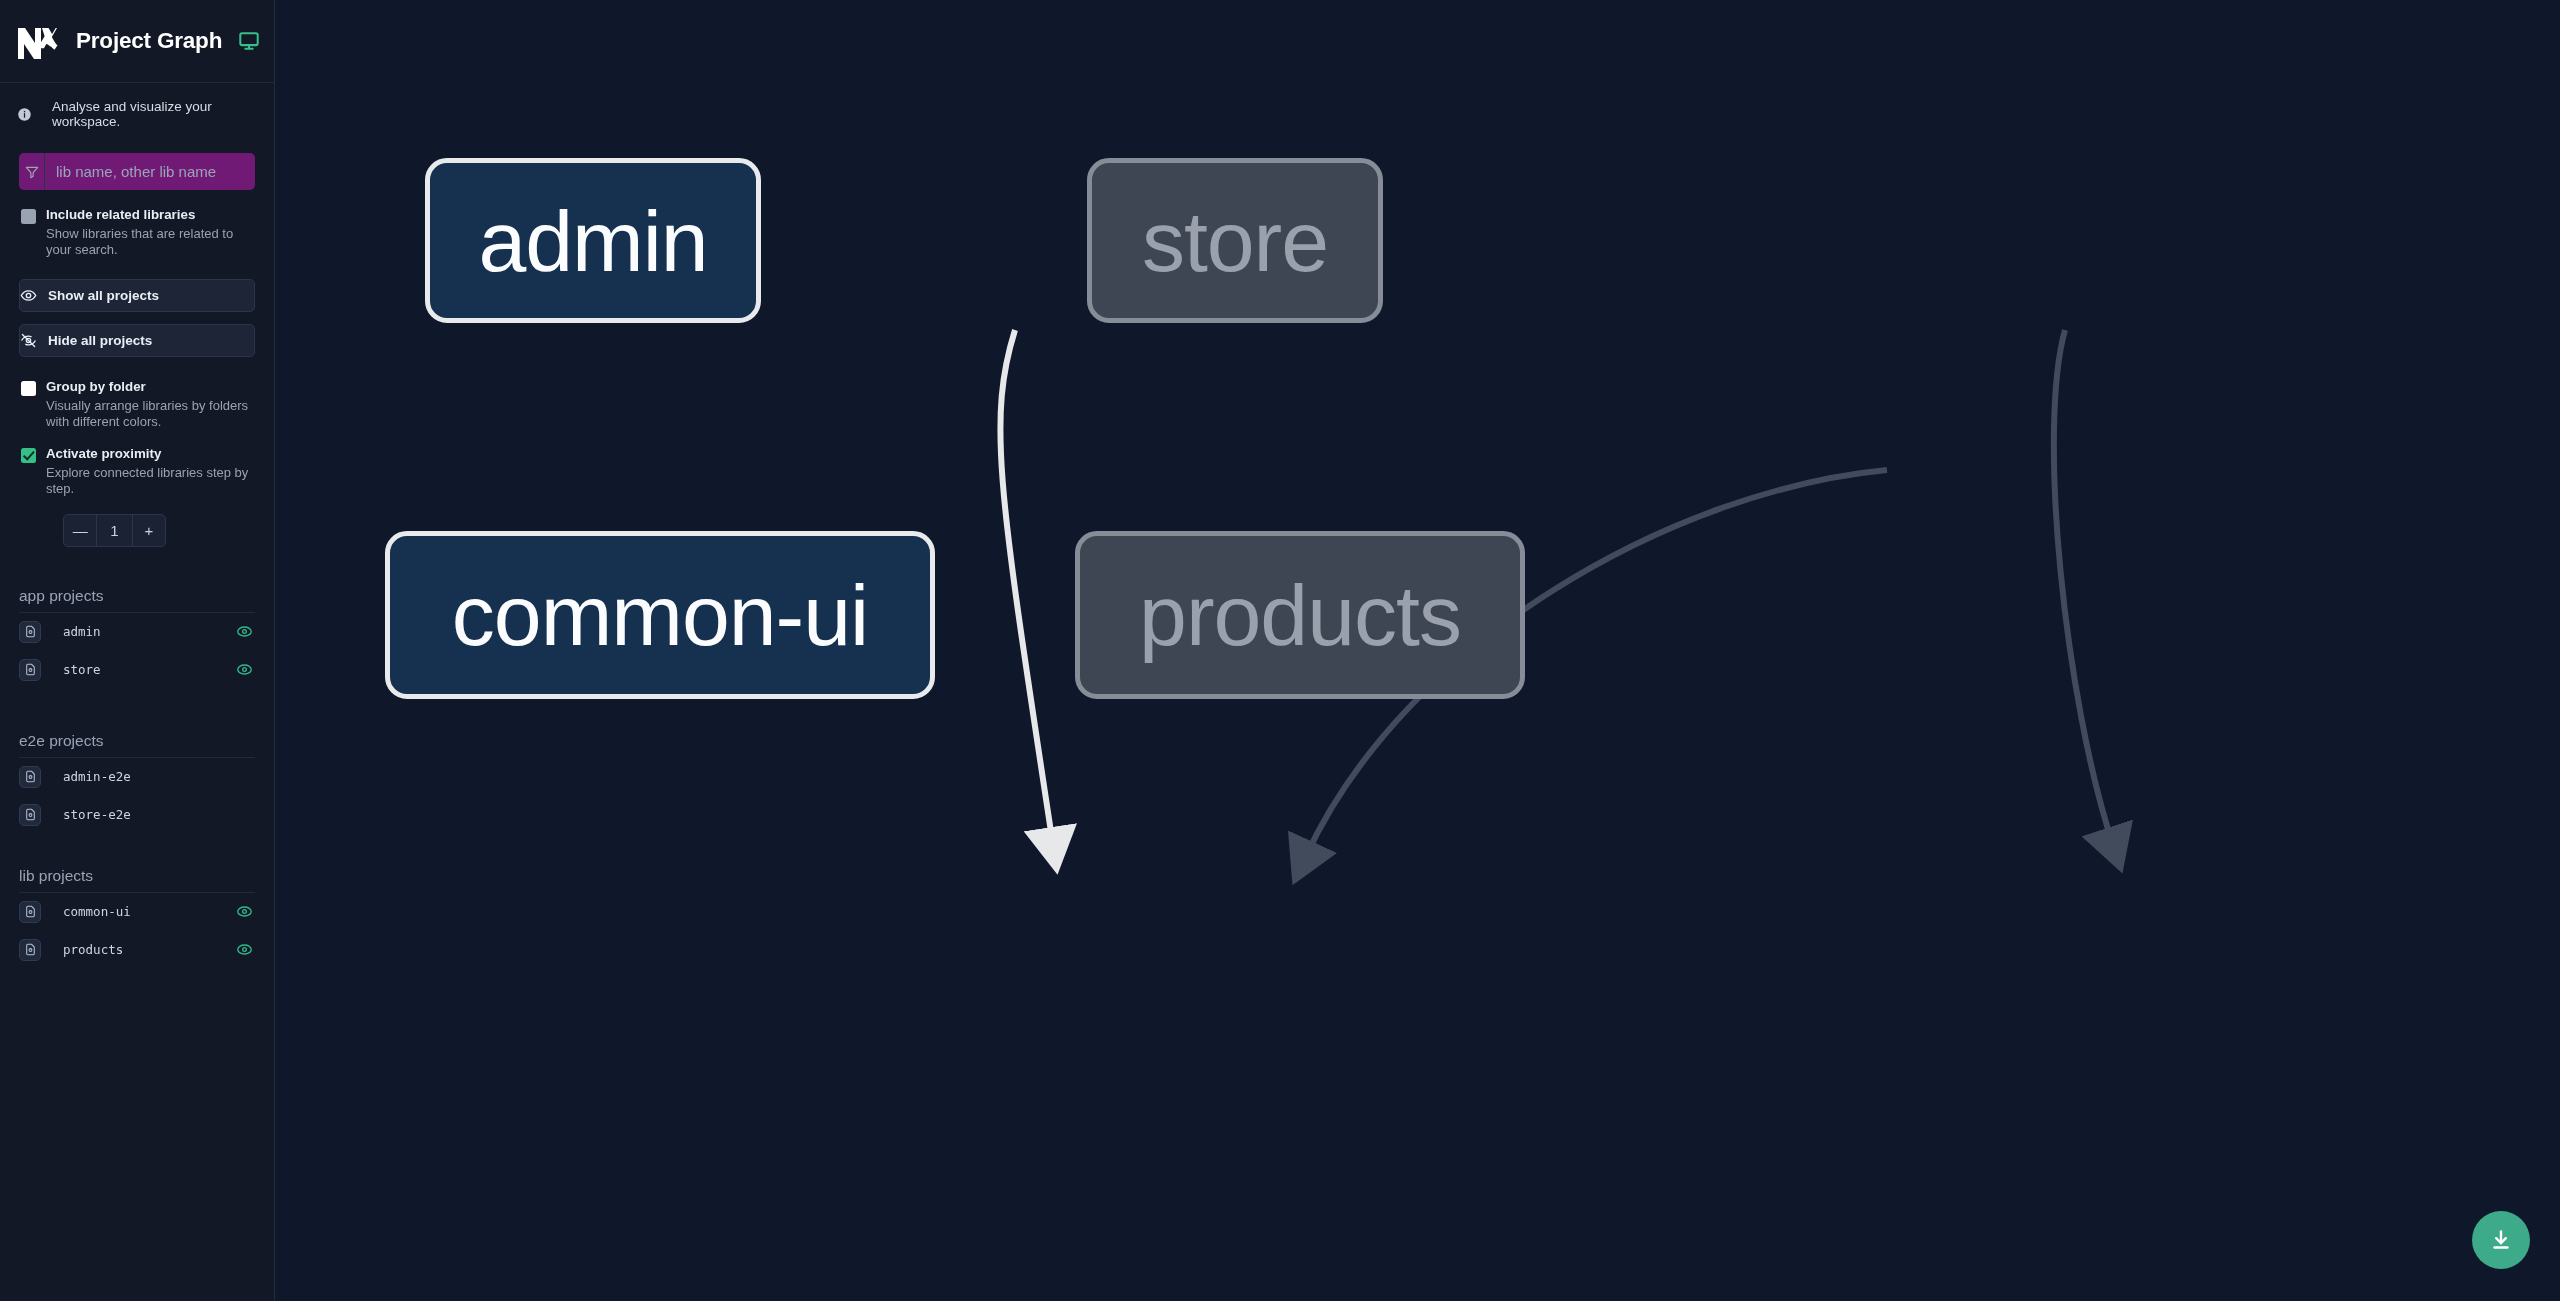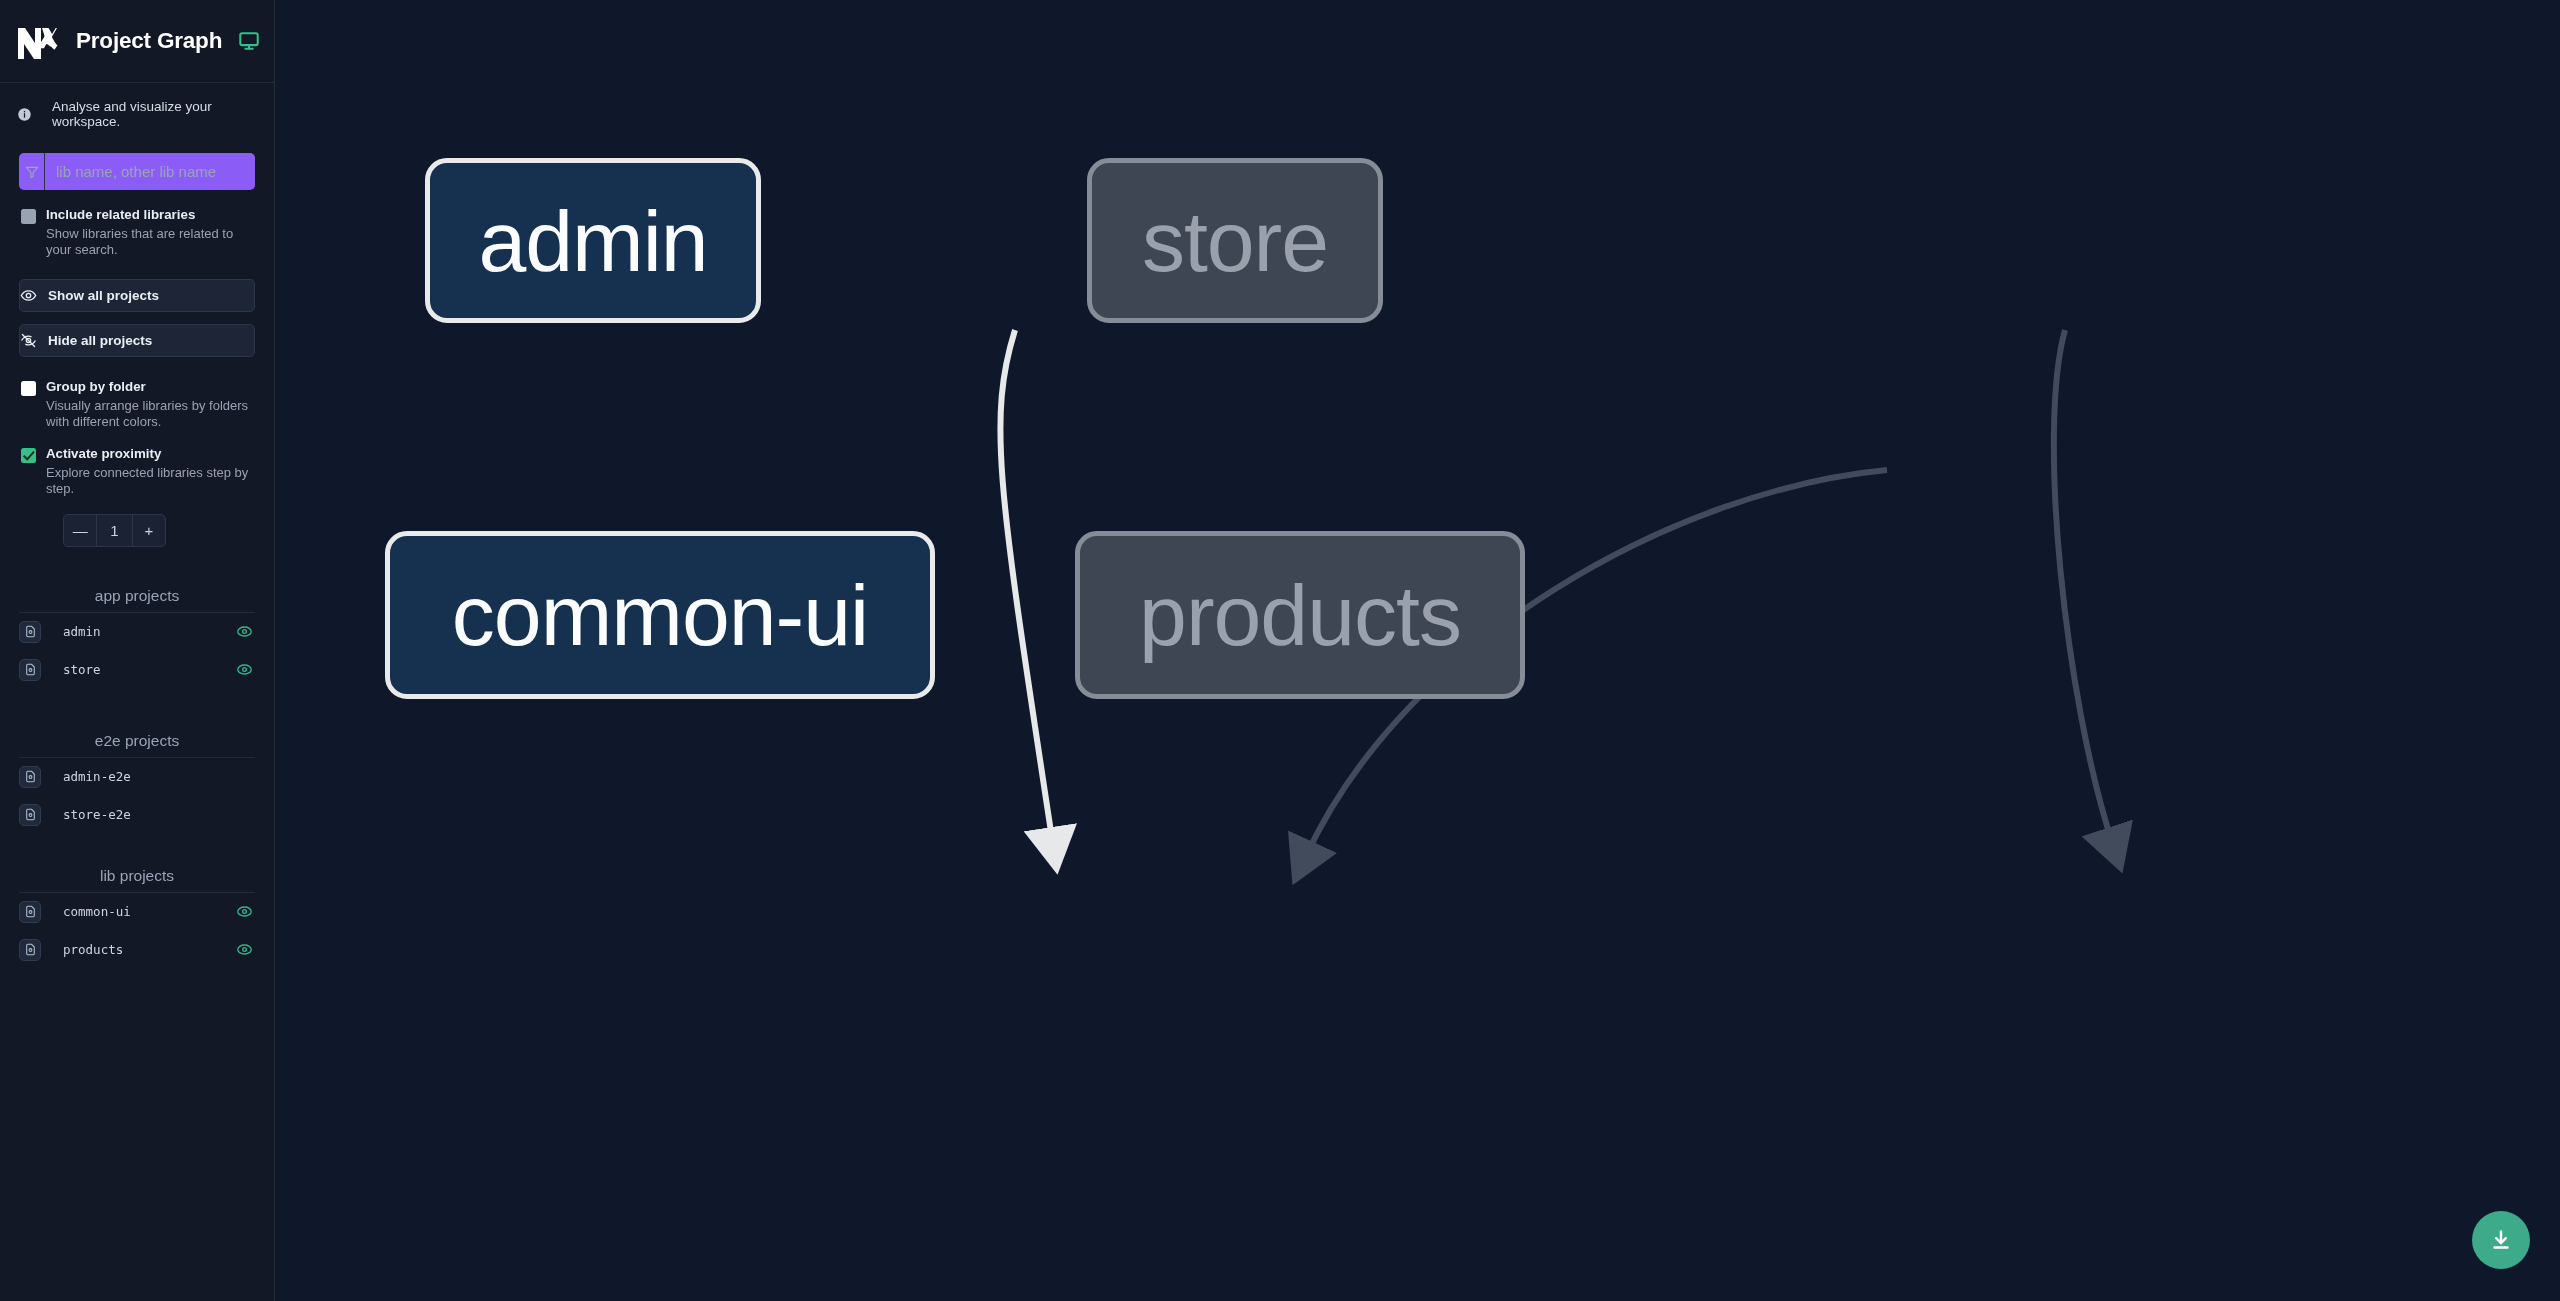--- a/index.html
+++ b/index.html
@@ -41,21 +41,21 @@
     padding:16px 14px 10px 17px;
   }
   .info-ico { width:15px; height:15px; flex:0 0 15px; }
   .sb-tagline span { font-size:13.5px; color:#d7dce5; }
 
   .sb-body { padding:0 19px; }
 
   .search-wrap {
     display:flex; align-items:stretch;
     height:37px; margin-top:14px;
-    background:#8b5cf6;
+    background:#701a75;
     border-radius:5px;
     overflow:hidden;
   }
   .search-ico-box {
     width:37px; display:flex; align-items:center; justify-content:center;
     border-right:1px solid #2b3446;
   }
   .search-ico-box svg { width:16px; height:16px; }
   .search-input {
     flex:1; border:0; outline:0; background:transparent;
@@ -103,21 +103,20 @@
   .stepper div {
     flex:1; display:flex; align-items:center; justify-content:center;
     color:#c9d2e0; font-size:15px; cursor:pointer;
   }
   .stepper .sep { border-left:1px solid #2c354a; border-right:1px solid #2c354a; flex:1.05; cursor:default; }
 
   .group-head {
     font-size:15.5px; color:#9aa4b6;
     padding:0 0 7px 0; margin-top:40px;
     border-bottom:1px solid #222a3a;
-    text-align:center;
   }
   .proj-row {
     display:flex; align-items:center;
     height:38px; cursor:pointer; gap:0;
   }
   .proj-ico {
     width:22px; height:22px; flex:0 0 22px;
     background:#202a3c; border:1px solid #303a4f; border-radius:5px;
     display:flex; align-items:center; justify-content:center;
   }

